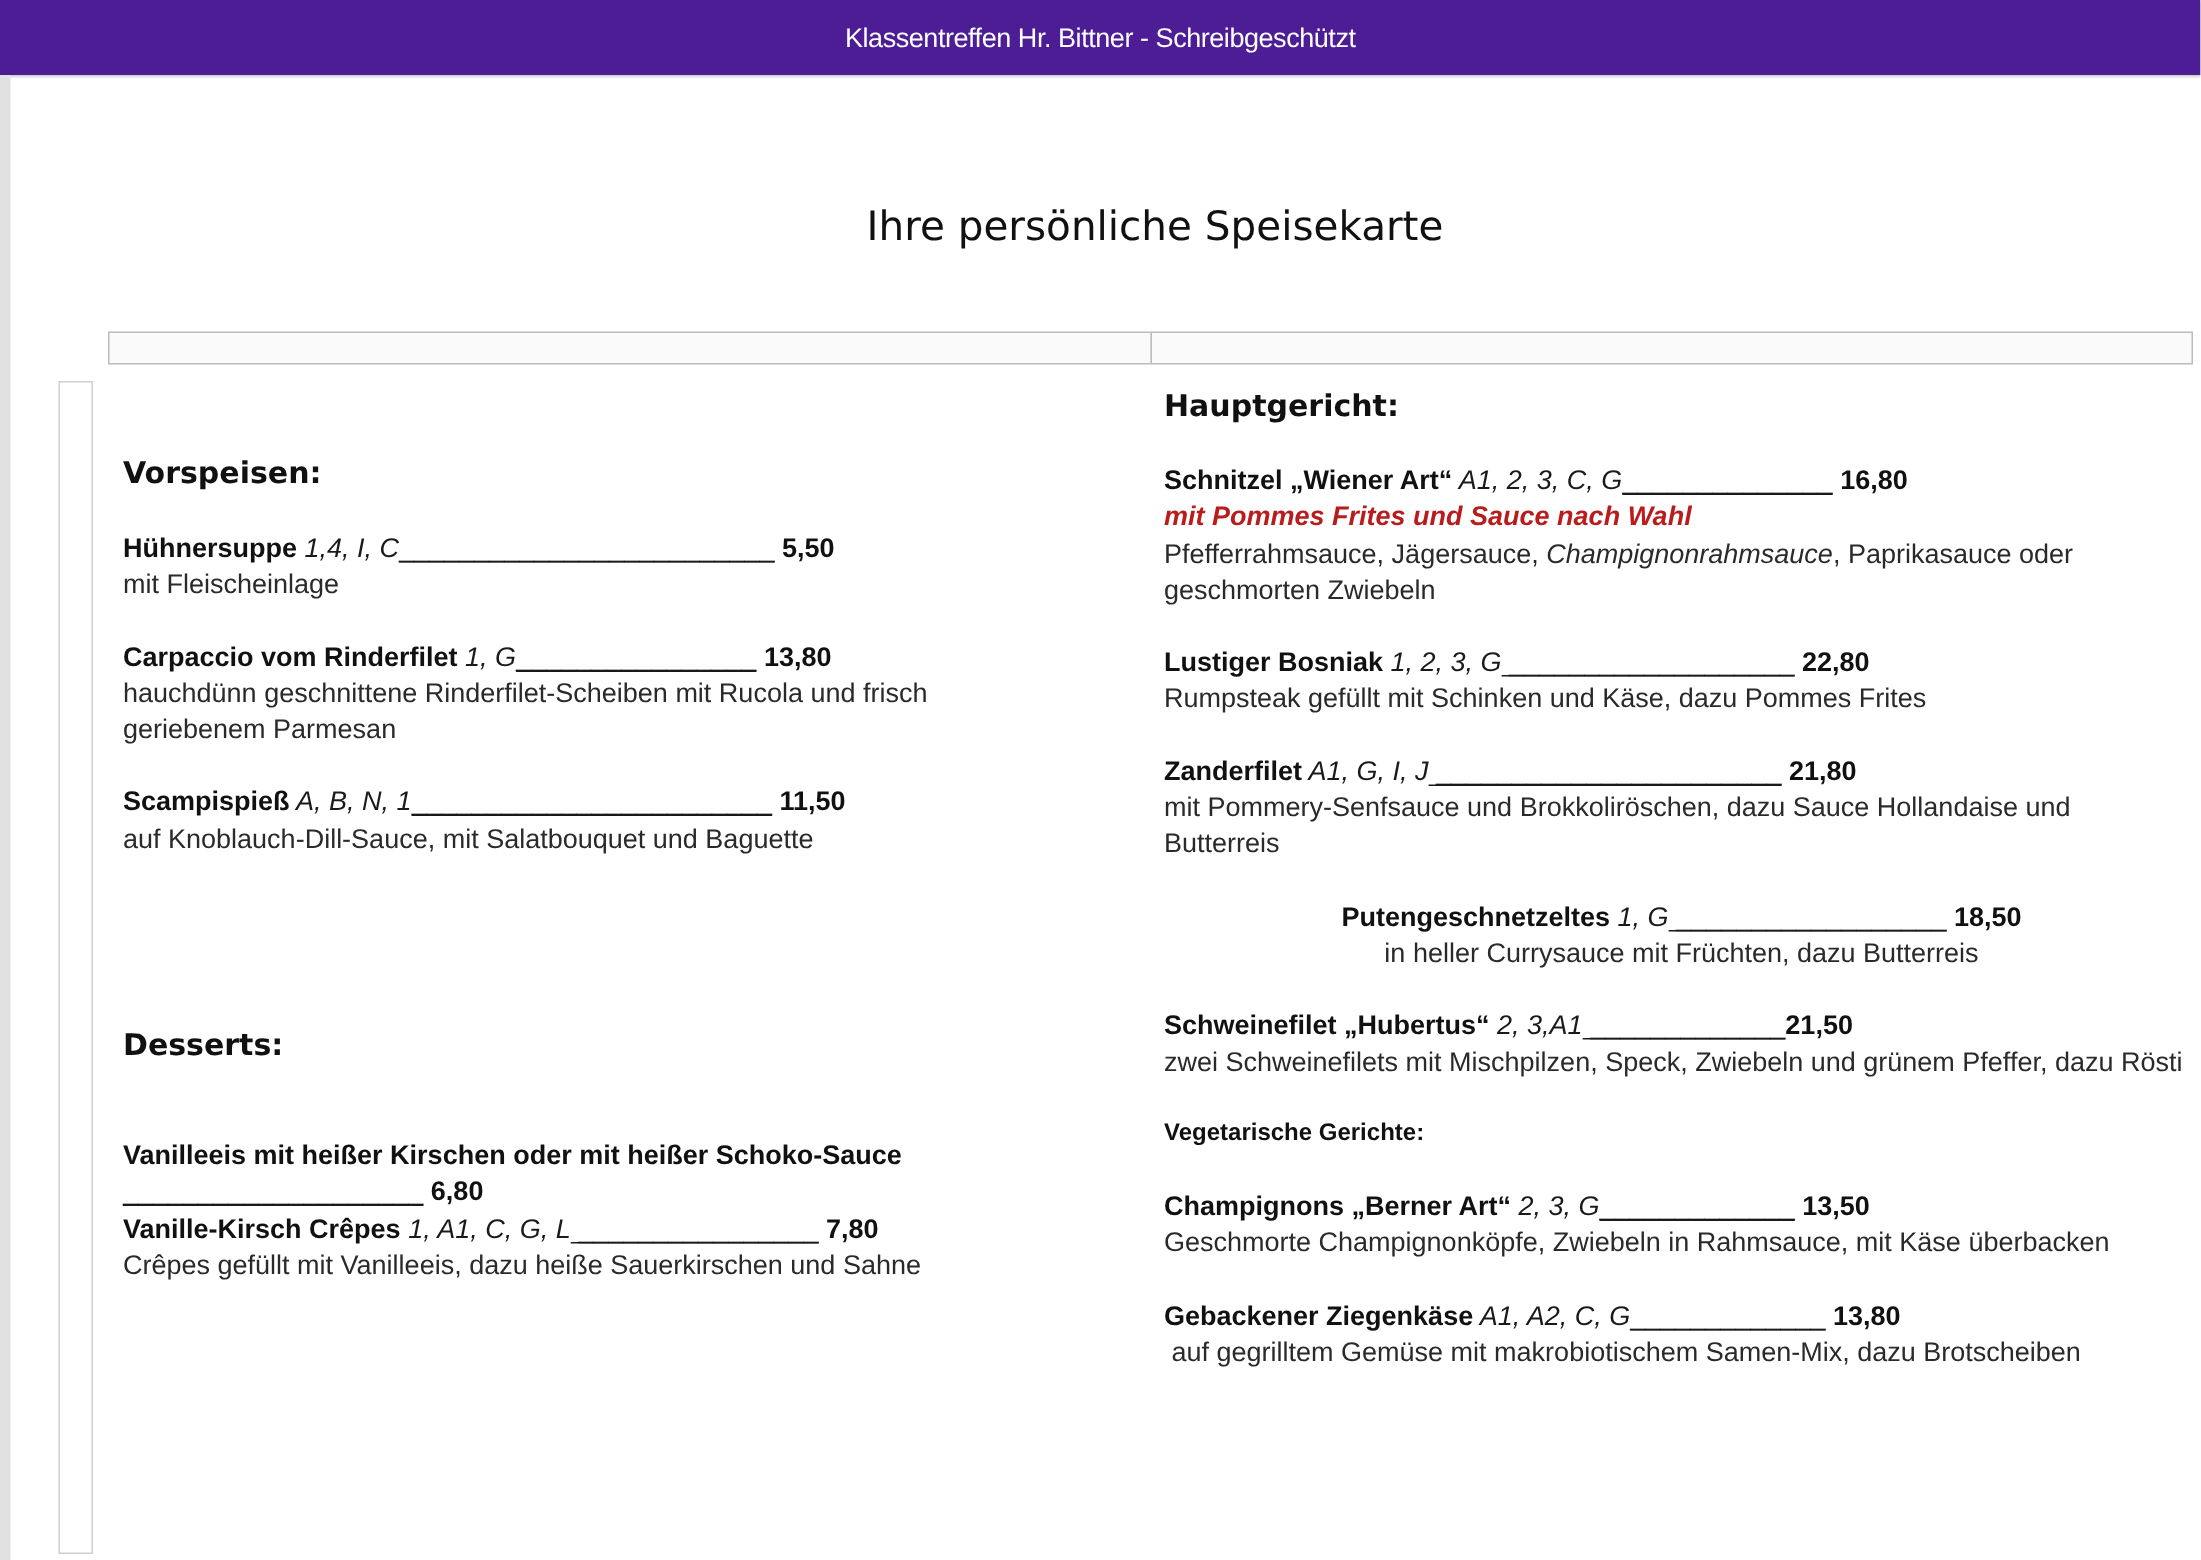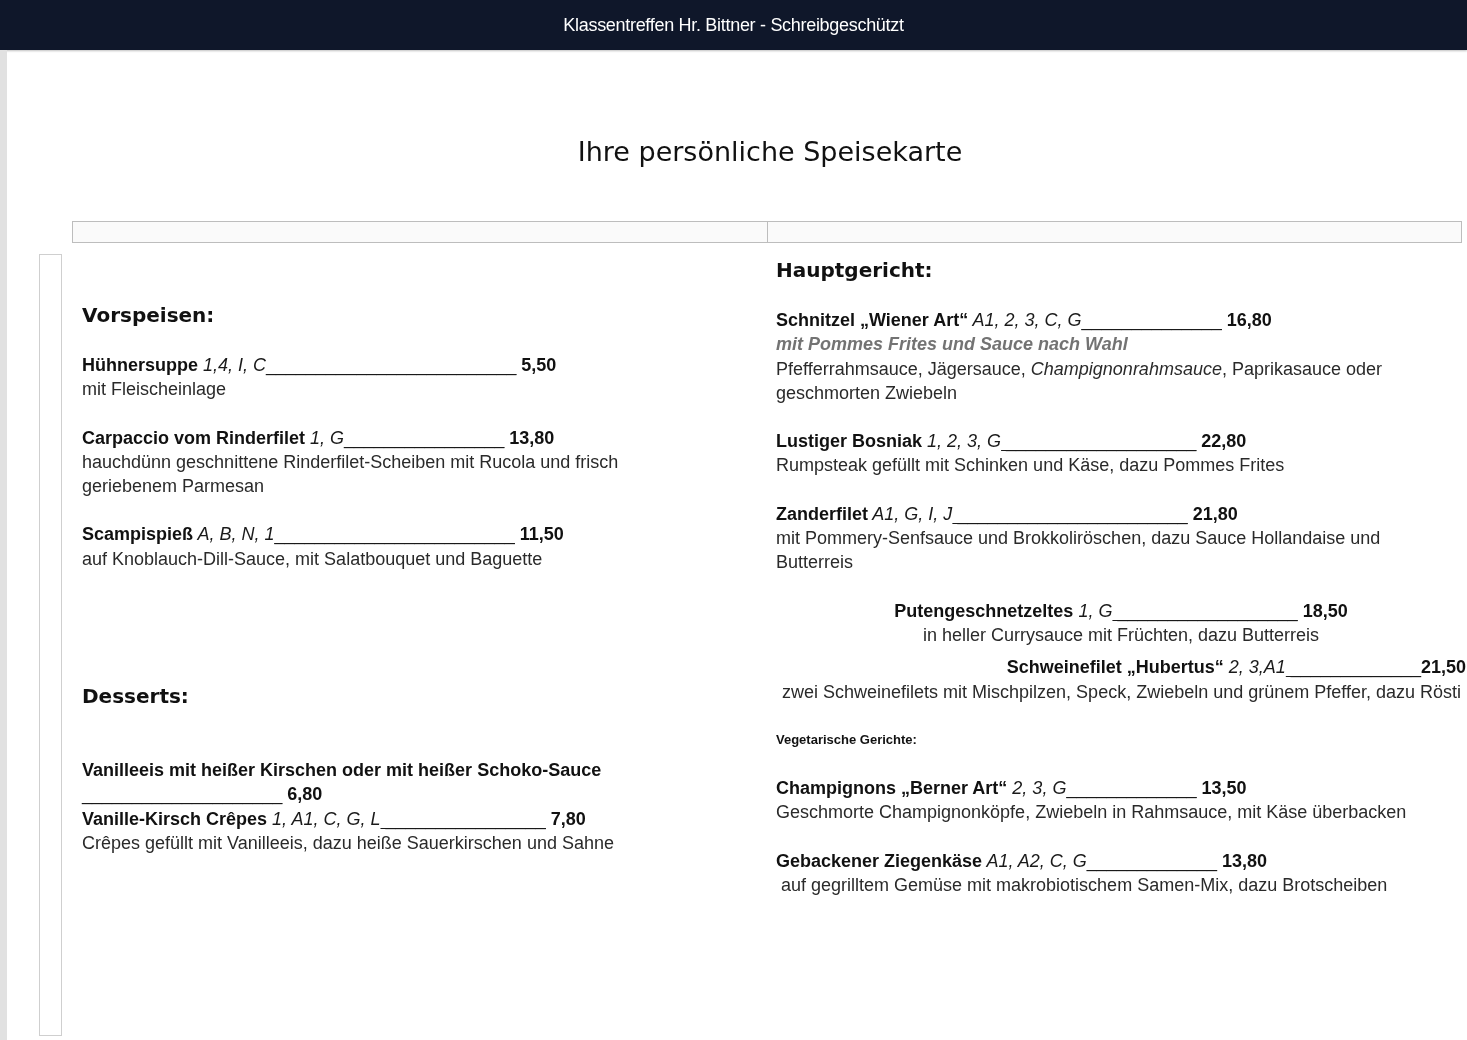--- a/index.html
+++ b/index.html
@@ -2,21 +2,21 @@
 <html><head>
 <meta charset="utf-8">
 <style>
   html, body { margin:0; padding:0; }
   body {
     width:1467px; height:1040px; overflow:hidden; background:#ffffff;
     font-family:"Liberation Sans", sans-serif; color:#1a1a1a; position:relative;
   }
   .titlebar {
     position:absolute; left:0; top:0; width:1467px; height:50px;
-    background:#0f172a; color:#ffffff; display:flex; align-items:center; justify-content:center;
+    background:#4c1d95; color:#ffffff; display:flex; align-items:center; justify-content:center;
     font-size:18px; letter-spacing:-0.3px;
     box-shadow:0 1px 2px rgba(0,0,0,0.25);
   }
   .left-gutter {
     position:absolute; left:0; top:50px; width:7px; height:990px; background:#e1e1e1;
   }
   .doc-title {
     position:absolute; left:0; top:118px; width:1540px; text-align:center;
     font-family:"DejaVu Sans", sans-serif; font-size:27px; color:#111; font-weight:normal;
   }
@@ -36,23 +36,23 @@
     font-family:"DejaVu Sans", sans-serif; font-weight:bold; font-size:20px;
     color:#111; margin:0; line-height:28px;
   }
   .item { margin:0; }
   .item-line { font-size:18px; line-height:24.3px; white-space:nowrap; }
   .name { font-weight:bold; color:#111; }
   .allergens { font-style:italic; }
   .leader { text-decoration:underline; text-decoration-thickness:1px; text-underline-offset:3px; white-space:pre; }
   .price { font-weight:bold; color:#111; }
   .desc { font-size:18px; line-height:24.3px; color:#2a2a2a; }
-  .desc-bold-italic { font-weight:bold; font-style:italic; color:#737373; font-size:18px; line-height:24.3px; }
+  .desc-bold-italic { font-weight:bold; font-style:italic; color:#b91c1c; font-size:18px; line-height:24.3px; }
   .it { font-style:italic; }
-  .sub-heading { font-weight:bold; font-size:13px; line-height:24.3px; color:#111; }
+  .sub-heading { font-weight:bold; font-size:16px; line-height:24.3px; color:#111; }
 </style>
 </head>
 <body>
 
 <div class="titlebar">
   <span>Klassentreffen Hr. Bittner - Schreibgeschützt</span>
 </div>
 <div class="left-gutter"></div>
 
 <h1 class="doc-title">Ihre persönliche Speisekarte</h1>
@@ -110,21 +110,21 @@
     <div class="item-line"><span class="name">Zanderfilet</span><span class="allergens"> A1, G, I, J</span><span class="leader"> _______________________</span> <span class="price">21,80</span></div>
     <div class="desc" style="width:670px;">mit Pommery-Senfsauce und Brokkoliröschen, dazu Sauce Hollandaise und Butterreis</div>
   </div>
 
   <div class="item" style="margin-top:24px;text-align:center;">
     <div class="item-line"><span class="name">Putengeschnetzeltes</span><span class="allergens"> 1, G</span><span class="leader"> __________________</span> <span class="price">18,50</span></div>
     <div class="desc">in heller Currysauce mit Früchten, dazu Butterreis</div>
   </div>
 
 
-  <div class="item" style="margin-top:8px;text-align:right;">
+  <div class="item" style="margin-top:24px;">
     <div class="item-line"><span class="name">Schweinefilet „Hubertus“</span><span class="allergens"> 2, 3,A1</span><span class="leader"> _____________</span><span class="price">21,50</span></div>
     <div class="desc" style="width:685px;">zwei Schweinefilets mit Mischpilzen, Speck, Zwiebeln und grünem Pfeffer, dazu Rösti</div>
   </div>
 
   <div class="sub-heading" style="margin-top:24px;">Vegetarische Gerichte:</div>
 
   <div class="item" style="margin-top:24px;">
     <div class="item-line"><span class="name">Champignons „Berner Art“</span><span class="allergens"> 2, 3, G</span><span class="leader">_____________</span> <span class="price">13,50</span></div>
     <div class="desc" style="white-space:nowrap;">Geschmorte Champignonköpfe, Zwiebeln in Rahmsauce, mit Käse überbacken</div>
   </div>

